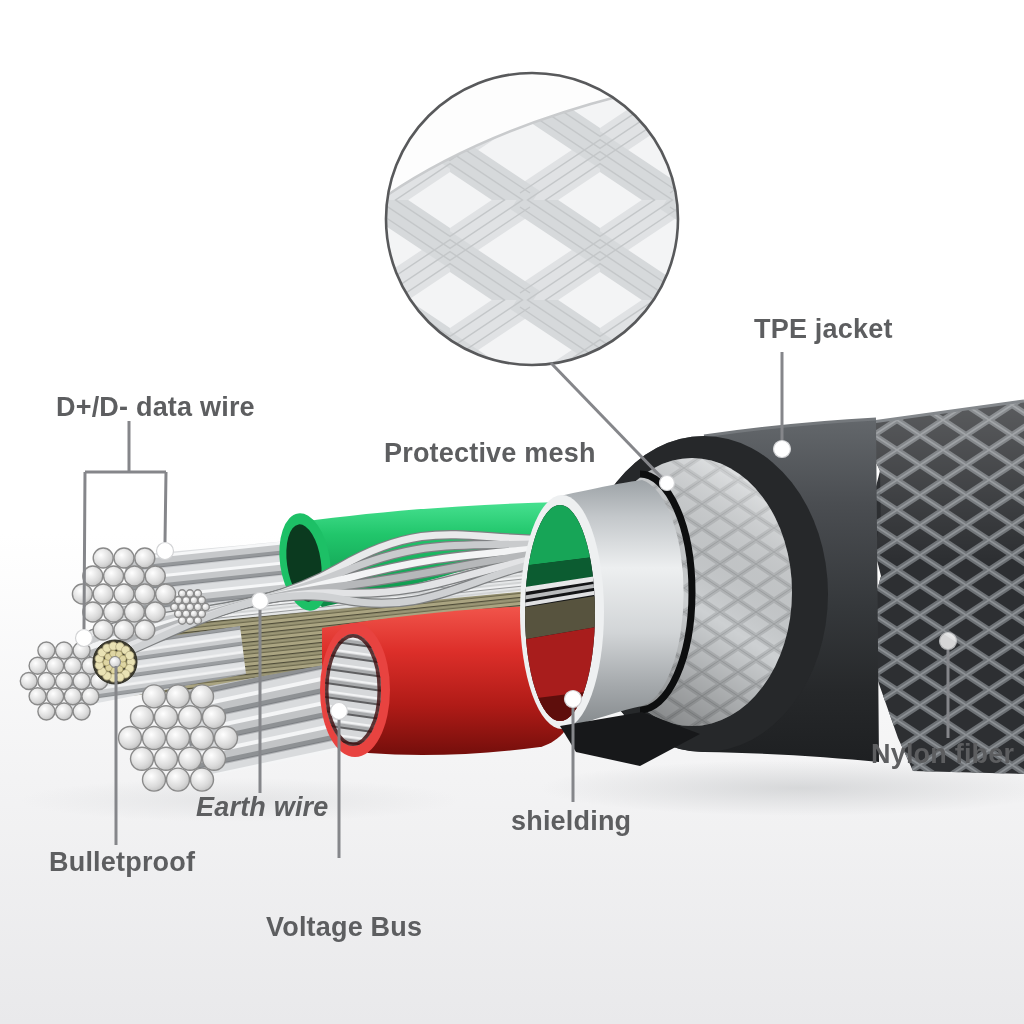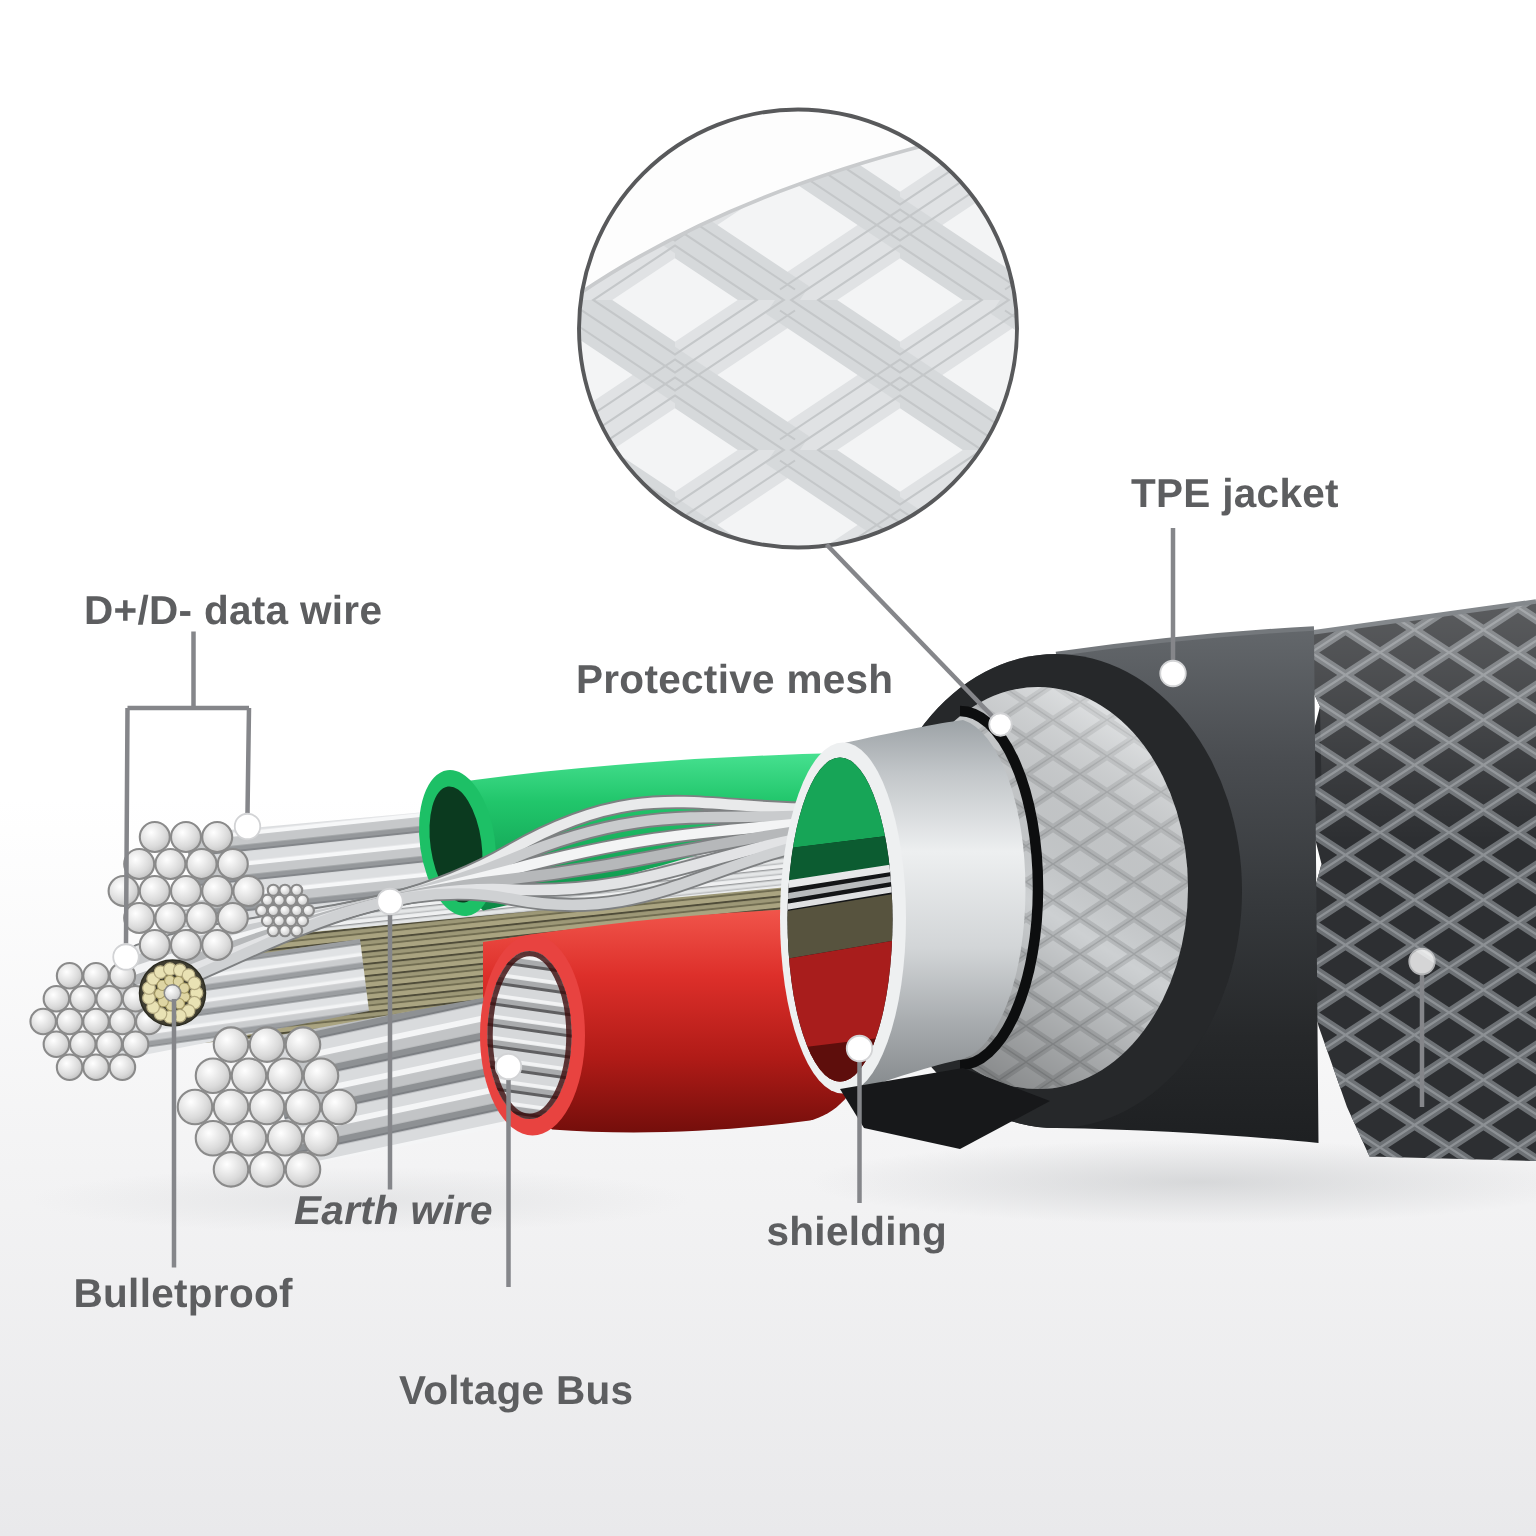--- a/index.html
+++ b/index.html
@@ -408,20 +408,21 @@
     </g>
   </g>
 </svg>
 
 <div class="callout-label" style="left:56px;top:392px;">D+/D- data wire</div>
 
 <div class="callout-label" style="left:384px;top:407px;margin-top:31px;">Protective mesh</div>
 
 <div class="callout-label" style="left:738px;top:314px;margin-left:16px;">TPE jacket</div>
 
+<div class="callout-label" style="left:871px;top:739px;">Nylon fiber</div>
 
 <div class="callout-label" style="left:196px;top:792px;font-style:italic;">Earth wire</div>
 
 <div class="callout-label" style="left:49px;top:847px;text-align:right;">
   <div>Bulletproof</div>
 </div>
 
 <div class="callout-label" style="left:266px;top:912px;">Voltage Bus</div>
 
 <div class="callout-label" style="left:511px;top:806px;">

